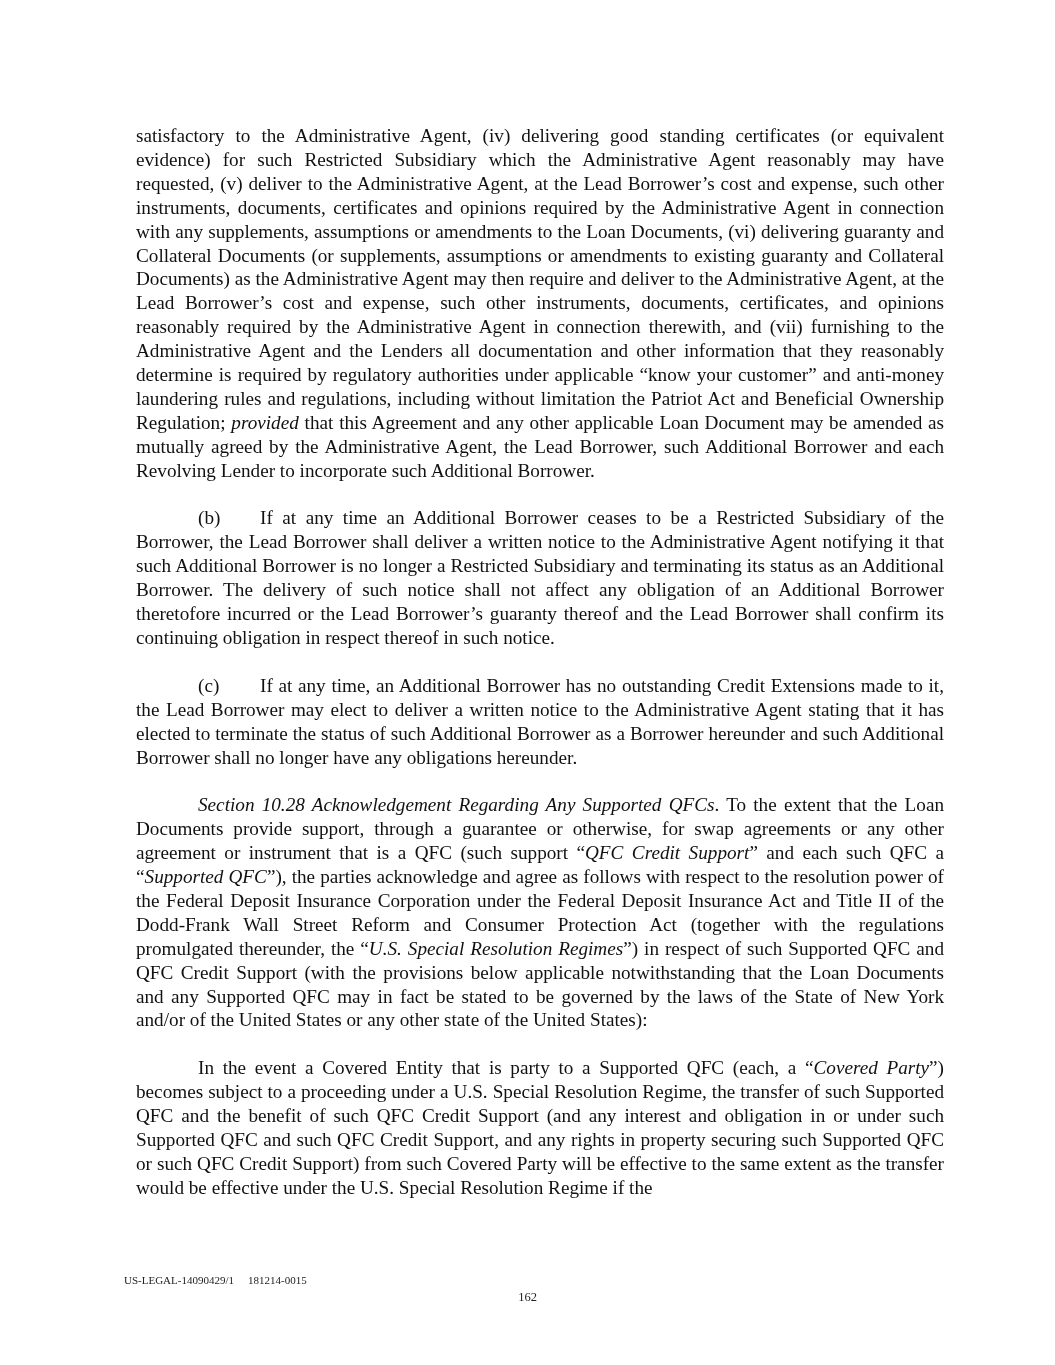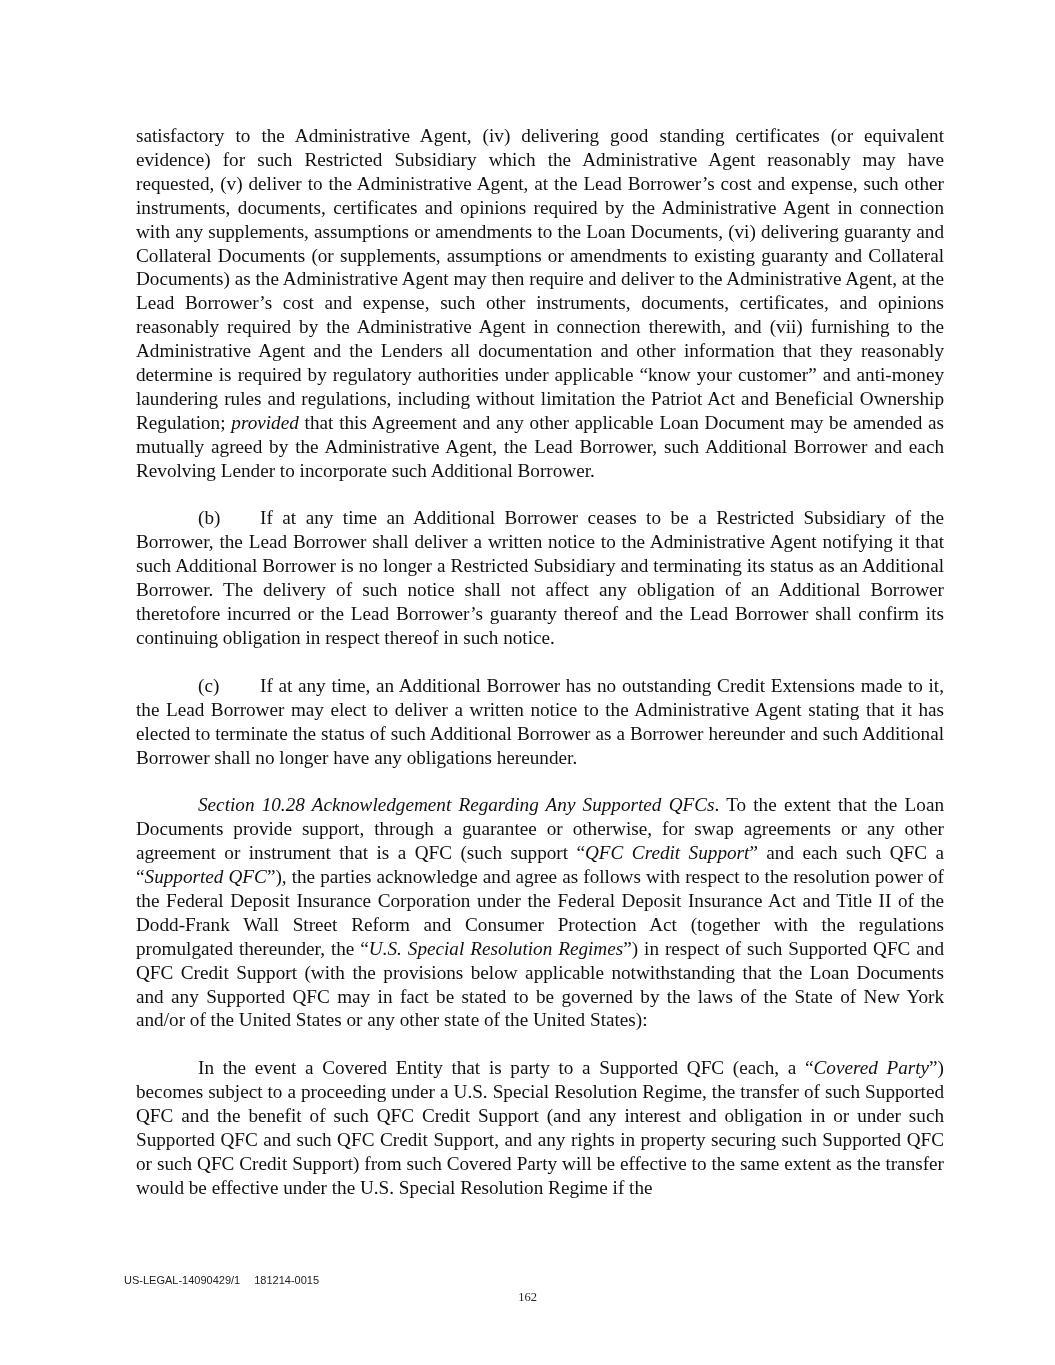--- a/index.html
+++ b/index.html
@@ -2,21 +2,21 @@
 <html><head>
 <meta charset="utf-8">
 <style>
   html, body { margin: 0; padding: 0; background: #ffffff; }
   body { width: 1055px; height: 1365px; position: relative; overflow: hidden; }
   .page { position: absolute; left: 136px; top: 124px; width: 808px;
     font-family: "Liberation Serif", serif; font-size: 19.2px; line-height: 23.9px; color: #111; }
   .para { text-align: justify; text-align-last: left; margin: 0 0 23.9px 0; }
   .indent { text-indent: 62px; }
   .tab { display: inline-block; width: 62px; text-indent: 0; }
-  .footer-id { position: absolute; left: 124px; top: 1274px; font-family: Liberation Sans, sans-serif; font-size: 11px; color: #222; }
+  .footer-id { position: absolute; left: 124px; top: 1274px; font-family: Liberation Serif, serif; font-size: 11px; color: #222; }
   .page-num { position: absolute; left: 0; width: 1055px; top: 1290px; text-align: center; font-family: "Liberation Serif", serif; font-size: 12.5px; color: #222; }
   .footer-id .gap { display: inline-block; width: 14px; }
 </style>
 </head>
 <body>
 
 <div class="page">
   <p class="para"><span>satisfactory to the Administrative Agent, (iv) delivering good standing certificates (or equivalent evidence) for such Restricted Subsidiary which the Administrative Agent reasonably may have requested, (v) deliver to the Administrative Agent, at the Lead Borrower’s cost and expense, such other instruments, documents, certificates and opinions required by the Administrative Agent in connection with any supplements, assumptions or amendments to the Loan Documents, (vi) delivering guaranty and Collateral Documents (or supplements, assumptions or amendments to existing guaranty and Collateral Documents) as the Administrative Agent may then require and deliver to the Administrative Agent, at the Lead Borrower’s cost and expense, such other instruments, documents, certificates, and opinions reasonably required by the Administrative Agent in connection therewith, and (vii) furnishing to the Administrative Agent and the Lenders all documentation and other information that they reasonably determine is required by regulatory authorities under applicable “know your customer” and anti-money laundering rules and regulations, including without limitation the Patriot Act and Beneficial Ownership Regulation; </span><em>provided</em><span> that this Agreement and any other applicable Loan Document may be amended as mutually agreed by the Administrative Agent, the Lead Borrower, such Additional Borrower and each Revolving Lender to incorporate such Additional Borrower.</span></p>
 
   <p class="para indent"><span class="tab">(b)</span><span>If at any time an Additional Borrower ceases to be a Restricted Subsidiary of the Borrower, the Lead Borrower shall deliver a written notice to the Administrative Agent notifying it that such Additional Borrower is no longer a Restricted Subsidiary and terminating its status as an Additional Borrower.  The delivery of such notice shall not affect any obligation of an Additional Borrower theretofore incurred or the Lead Borrower’s guaranty thereof and the Lead Borrower shall confirm its continuing obligation in respect thereof in such notice.</span></p>

